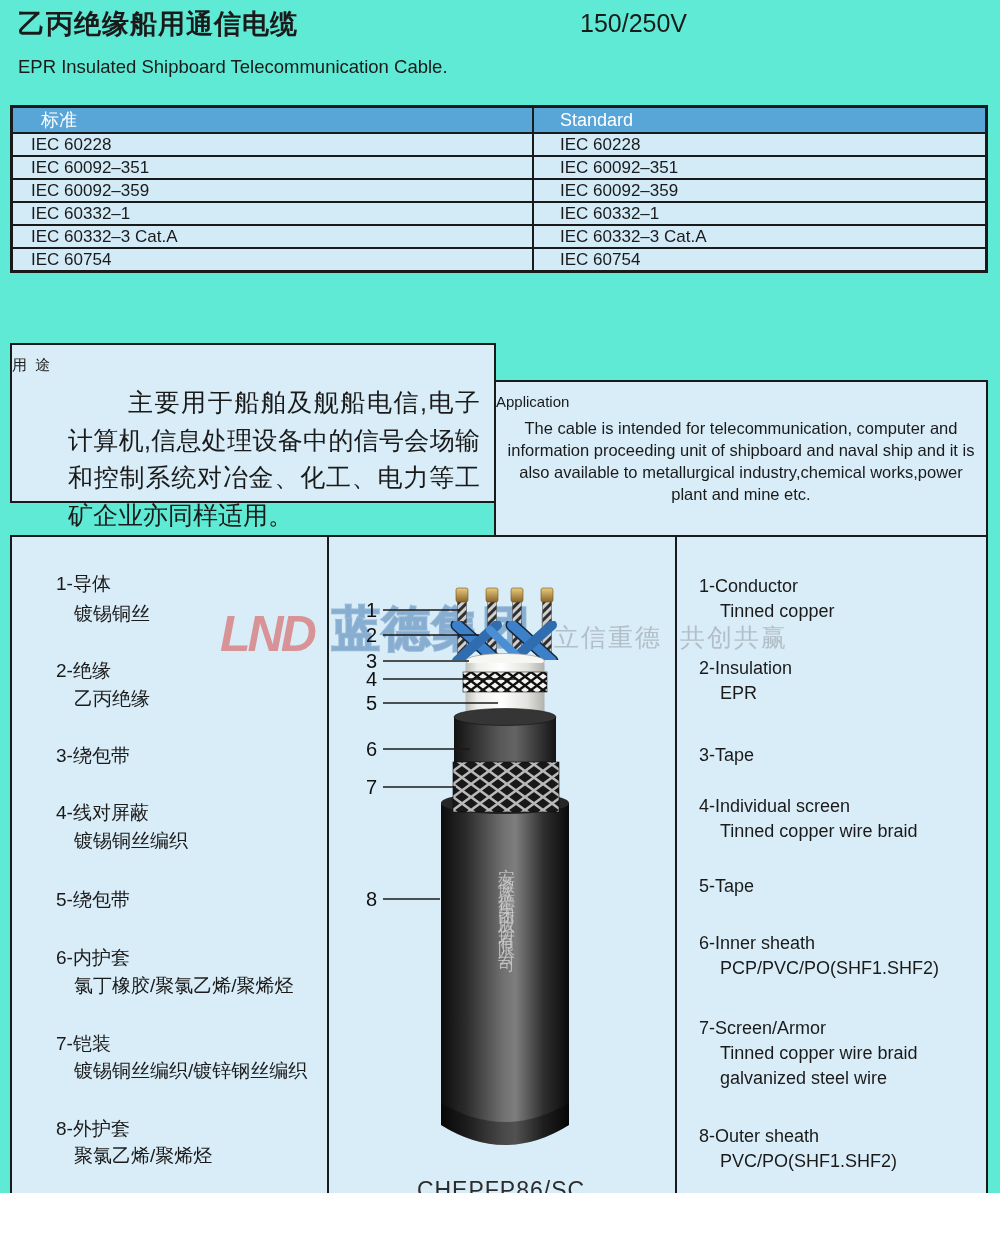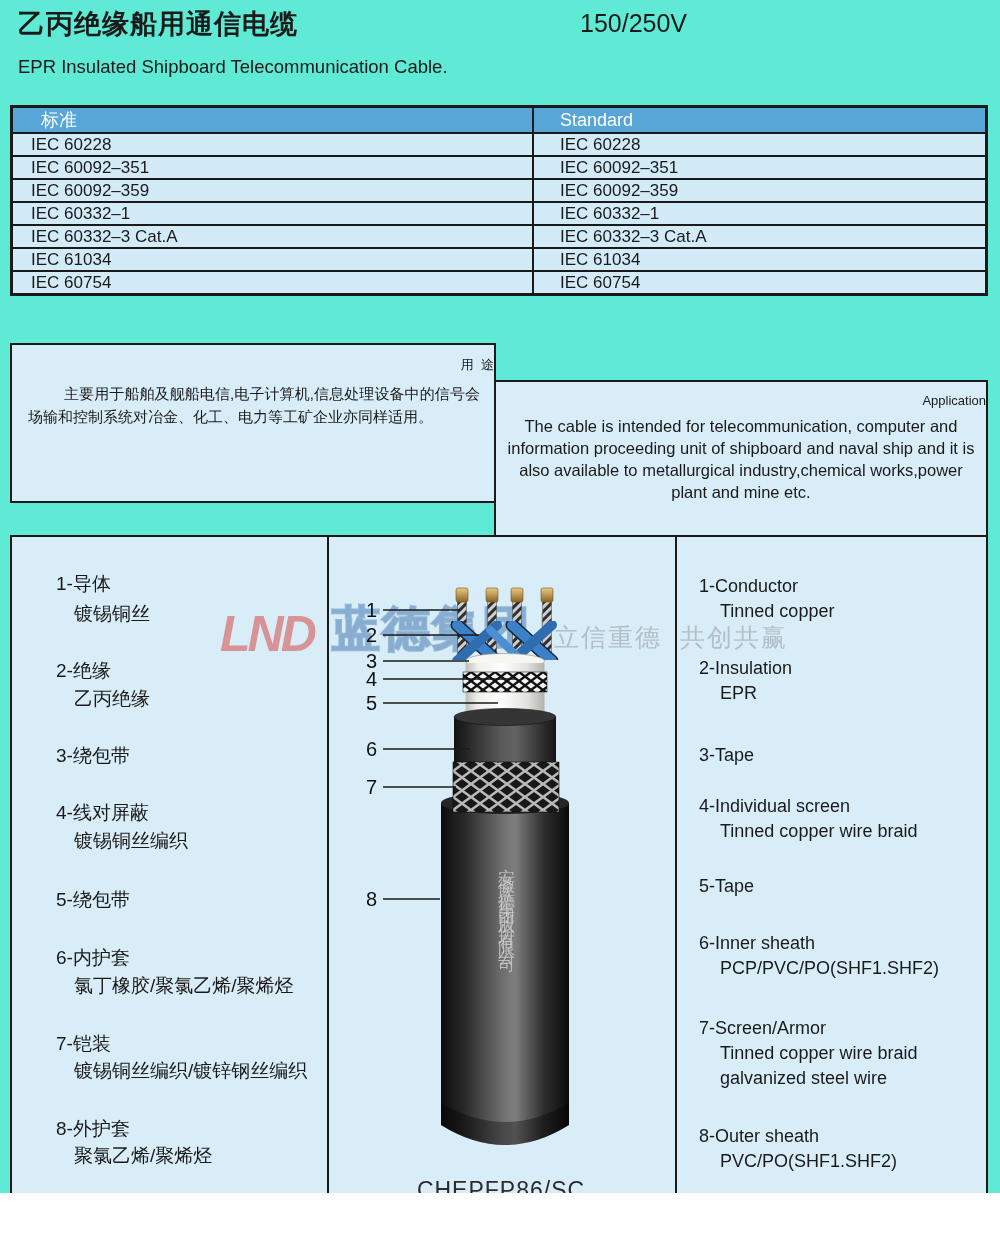--- a/index.html
+++ b/index.html
@@ -17,22 +17,22 @@
   .std-table th, .std-table td { border:2px solid #1a1a1a; height:21px; font-weight:normal; text-align:left; }
   .std-table th { background:#58a5d8; color:#ffffff; font-size:18px; padding:0 0 0 28px; }
   .std-table td { background:#d3eaf7; font-size:17px; padding:0 0 0 18px; }
   .std-table .c1 { width:491px; }
   .std-table td.en, .std-table th.en { padding-left:26px; }
   
   .app-box { position:absolute; top:343px; height:160px; background:#d9edf8;
              border:2px solid #1a1a1a; box-sizing:border-box; }
   .app-cn { left:10px;  width:486px; }
   .app-en { left:494px; width:494px;margin-top:37px; }
-  .app-title { text-align:right; font-size:13px; margin-top:11px; white-space:pre; }
-  .app-body-cn { font-size:15px; line-height:1.5; padding:9px 14px 0 16px; text-indent:2.4em; text-align:justify; }
+  .app-title { text-align:left; font-size:15px; margin-top:11px; white-space:pre; }
+  .app-body-cn { font-size:25px; line-height:1.5; padding:9px 14px 0 16px; text-indent:2.4em; text-align:justify;margin-left:40px; }
   .app-body-en { font-size:16.5px; line-height:1.33; padding:8px 8px 0 8px; text-align:center; }
   
   .diagram { position:absolute; left:10px; top:535px; width:978px; height:708px;
              background:#d9edf8; border:2px solid #1a1a1a; box-sizing:border-box; }
   .vdiv { position:absolute; top:0; width:2px; height:704px; background:#1a1a1a; z-index:5; }
   .vdiv.d1 { left:315px; } .vdiv.d2 { left:663px; }
   .dlabel { position:absolute; left:44px;  font-size:19px; z-index:3; }
   .dsub   { position:absolute; left:62px;  font-size:19px; z-index:3; }
   .rlabel { position:absolute; left:687px; font-size:18px; z-index:3; }
   .rsub   { position:absolute; left:708px; font-size:18px; z-index:3; }
@@ -81,24 +81,20 @@
           <td>IEC 60092–359</td>
           <td class="en">IEC 60092–359</td>
         </tr>
       <tr>
           <td>IEC 60332–1</td>
           <td class="en">IEC 60332–1</td>
         </tr>
       <tr>
           <td>IEC 60332–3 Cat.A</td>
           <td class="en">IEC 60332–3 Cat.A</td>
-        </tr>
-      <tr>
-          <td>IEC 61034</td>
-          <td class="en">IEC 61034</td>
         </tr>
       <tr>
           <td>IEC 60754</td>
           <td class="en">IEC 60754</td>
         </tr>
     </tbody>
   </table>
 
   <div class="app-box app-cn">
     <div class="app-title">用  途</div>

